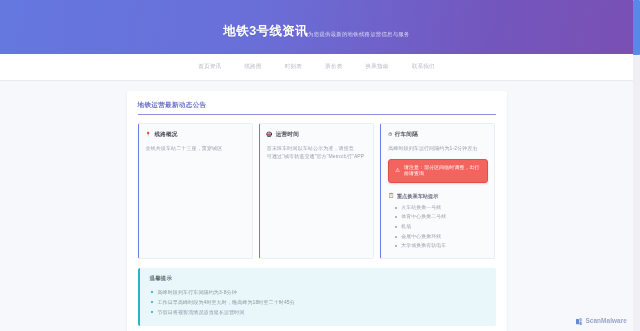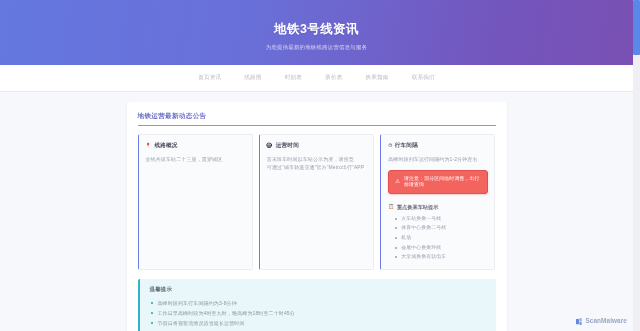--- a/index.html
+++ b/index.html
@@ -18,24 +18,24 @@
     width: 640px;
     height: 331px;
     overflow: hidden;
     background: #ffffff;
   }
 
   
   .header {
     position: relative;
     width: 633px;
-    height: 65px;
+    height: 54px;
     background: linear-gradient(100deg, #6478e0 0%, #6a6fd8 40%, #7356bd 78%, #7a50b4 100%);
     display: flex;
-    flex-direction: column;
+    flex-direction: row;
     align-items: center;
     justify-content: center;
     padding-top: 8px;
   }
 
   .header-title {
     font-size: 12.5px;
     font-weight: bold;
     color: #ffffff;
     letter-spacing: 0.4px;

